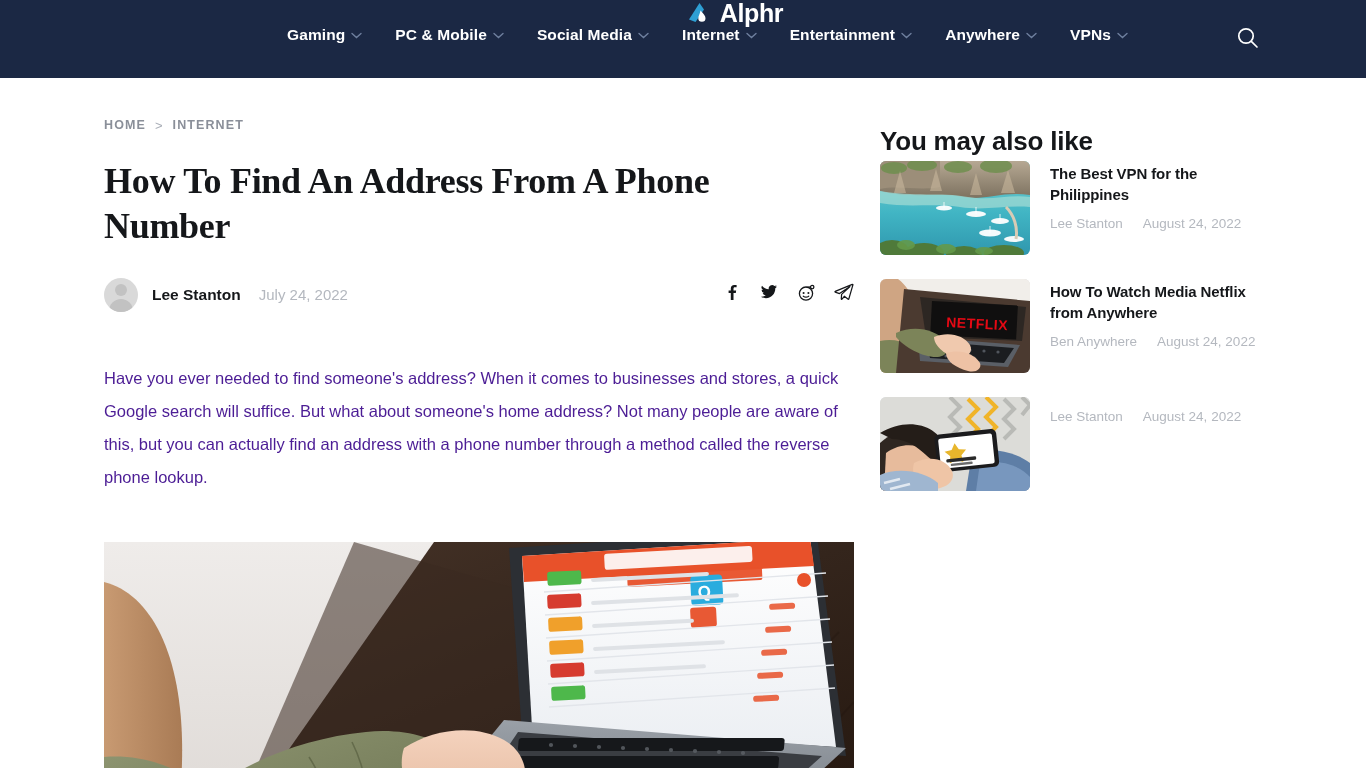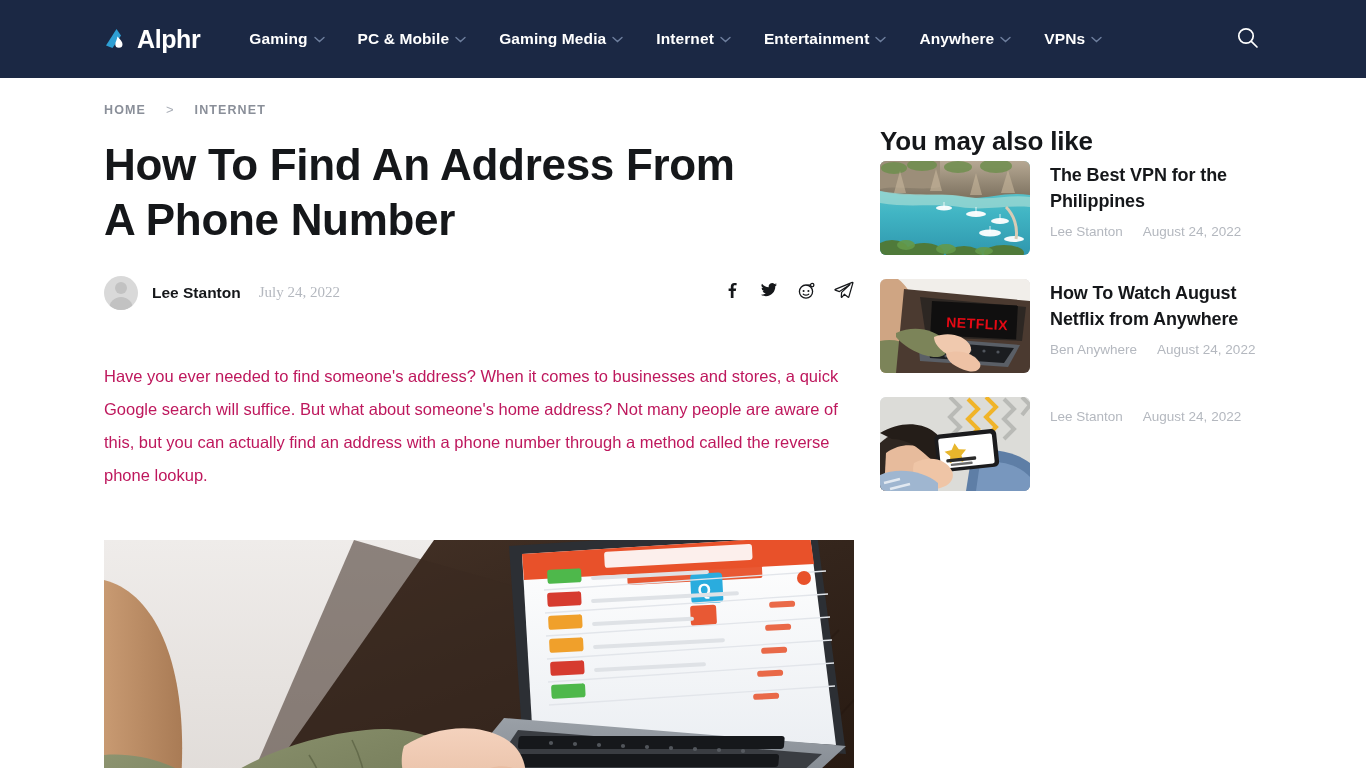--- a/index.html
+++ b/index.html
@@ -12,20 +12,21 @@
     font-family: "Liberation Sans", sans-serif;
   }
 
   
   .site-header {
     height: 78px;
     background: #1b2844;
     display: flex;
     align-items: center;
     position: relative;
+    flex-direction: column;
   }
 
   .logo-wrap {
     display: flex;
     align-items: center;
     gap: 7px;
     margin-left: 104px;
     cursor: pointer;
   }
   .logo-mark { width: 26px; height: 26px; display: block; }
@@ -78,39 +79,39 @@
     display: flex;
     padding: 0 104px;
     gap: 26px;
   }
   .content-col { width: 750px; flex: none; }
   .side-col { width: 382px; flex: none; padding-top: 48px; }
 
   
   .breadcrumb {
     display: flex;
-    align-items: center;
-    gap: 20px;
-    padding-top: 24px;
+    gap: 9px;
+    padding-top: 40px;
     font-size: 12.5px;
     font-weight: 700;
     letter-spacing: 1.1px;
   }
   .crumb { color: #8a8f99; cursor: pointer; }
   .crumb-sep { color: #a8adb6; font-weight: 400; font-size: 13px; }
 
   
   .article-title {
-    margin-top: 20px;
-    font-size: 44px;
+    margin-top: 26px;
+    font-size: 36px;
     line-height: 1.26;
     font-weight: 800;
     color: #15171a;
     letter-spacing: -0.3px;
     max-width: 660px;
+    font-family: Liberation Serif, serif;
   }
 
   .byline {
     margin-top: 24px;
     display: flex;
     align-items: center;
     height: 42px;
   }
   .avatar {
     width: 34px; height: 34px;
@@ -140,36 +141,35 @@
     margin-left: 14px;
     font-size: 15.5px;
     font-weight: 700;
     color: #15171a;
     cursor: pointer;
   }
   .pub-date {
     margin-left: 18px;
     font-size: 15px;
     color: #b4b8bf;
-    font-family: Liberation Serif, serif;
   }
   .share-row {
     margin-left: auto;
     display: flex;
     align-items: center;
     gap: 19px;
   }
   .share-ico { cursor: pointer; display: block; }
 
   
   .body-copy {
     margin-top: 46px;
     font-size: 16.5px;
     line-height: 2.0;
-    color: #be185d;
+    color: #4c1d95;
     max-width: 752px;
   }
 
   .hero-figure {
     margin-top: 48px;
     width: 750px;
     height: 300px;
     overflow: hidden;
     position: relative;
     background: #2a211c;
@@ -208,21 +208,21 @@
     width: 150px;
     height: 94px;
     border-radius: 6px;
     overflow: hidden;
     flex: none;
     background: #dfe3e8;
   }
   .rel-thumb svg { display: block; width: 100%; height: 100%; }
   .rel-body { padding-top: 2px; }
   .rel-title {
-    font-size: 18px;
+    font-size: 15px;
     line-height: 1.42;
     font-weight: 800;
     color: #15171a;
     letter-spacing: -0.1px;
   }
   .rel-meta {
     margin-top: 10px;
     display: flex;
     gap: 20px;
     font-size: 13.5px;
@@ -255,21 +255,21 @@
     </div>
     <div class="nav-item">
       <span class="nav-label">PC &amp; Mobile</span>
       <span>
         <svg class="chev" viewBox="0 0 11 7">
             <path d="M1 1.5 L5.5 5.5 L10 1.5" fill="none" stroke="#6e7f9e" stroke-width="1.4" stroke-linecap="round"></path>
           </svg>
       </span>
     </div>
     <div class="nav-item">
-      <span class="nav-label">Gaming Media</span>
+      <span class="nav-label">Social Media</span>
       <span>
         <svg class="chev" viewBox="0 0 11 7">
             <path d="M1 1.5 L5.5 5.5 L10 1.5" fill="none" stroke="#6e7f9e" stroke-width="1.4" stroke-linecap="round"></path>
           </svg>
       </span>
     </div>
     <div class="nav-item">
       <span class="nav-label">Internet</span>
       <span>
         <svg class="chev" viewBox="0 0 11 7">
@@ -593,21 +593,21 @@
             <circle cx="66" cy="77" r="1.6"></circle>
               <circle cx="80" cy="78" r="1.6"></circle>
               <circle cx="94" cy="79" r="1.6"></circle>
           </g>
           <path d="M16 54 C34 46 54 50 66 62 C72 70 66 78 56 78 C42 78 24 68 16 58 Z" fill="#7c8459"></path>
           <path d="M54 58 C68 52 84 56 90 66 C94 74 86 80 76 78 C64 76 54 66 54 58 Z" fill="#f0c9ae"></path>
           <path d="M66 74 C80 70 94 74 100 84 C102 90 96 94 88 92 C76 89 66 82 66 74 Z" fill="#eec2a5"></path>
         </svg>
       </div>
       <div class="rel-body">
-        <h3 class="rel-title">How To Watch August Netflix from Anywhere</h3>
+        <h3 class="rel-title">How To Watch Media Netflix from Anywhere</h3>
         <div class="rel-meta">
           <span>Ben Anywhere</span>
           <span>August 24, 2022</span>
         </div>
       </div>
     </article>
 
     <article class="rel-card">
       <div class="rel-thumb">
         <svg viewBox="0 0 150 94" preserveAspectRatio="xMidYMid slice">

